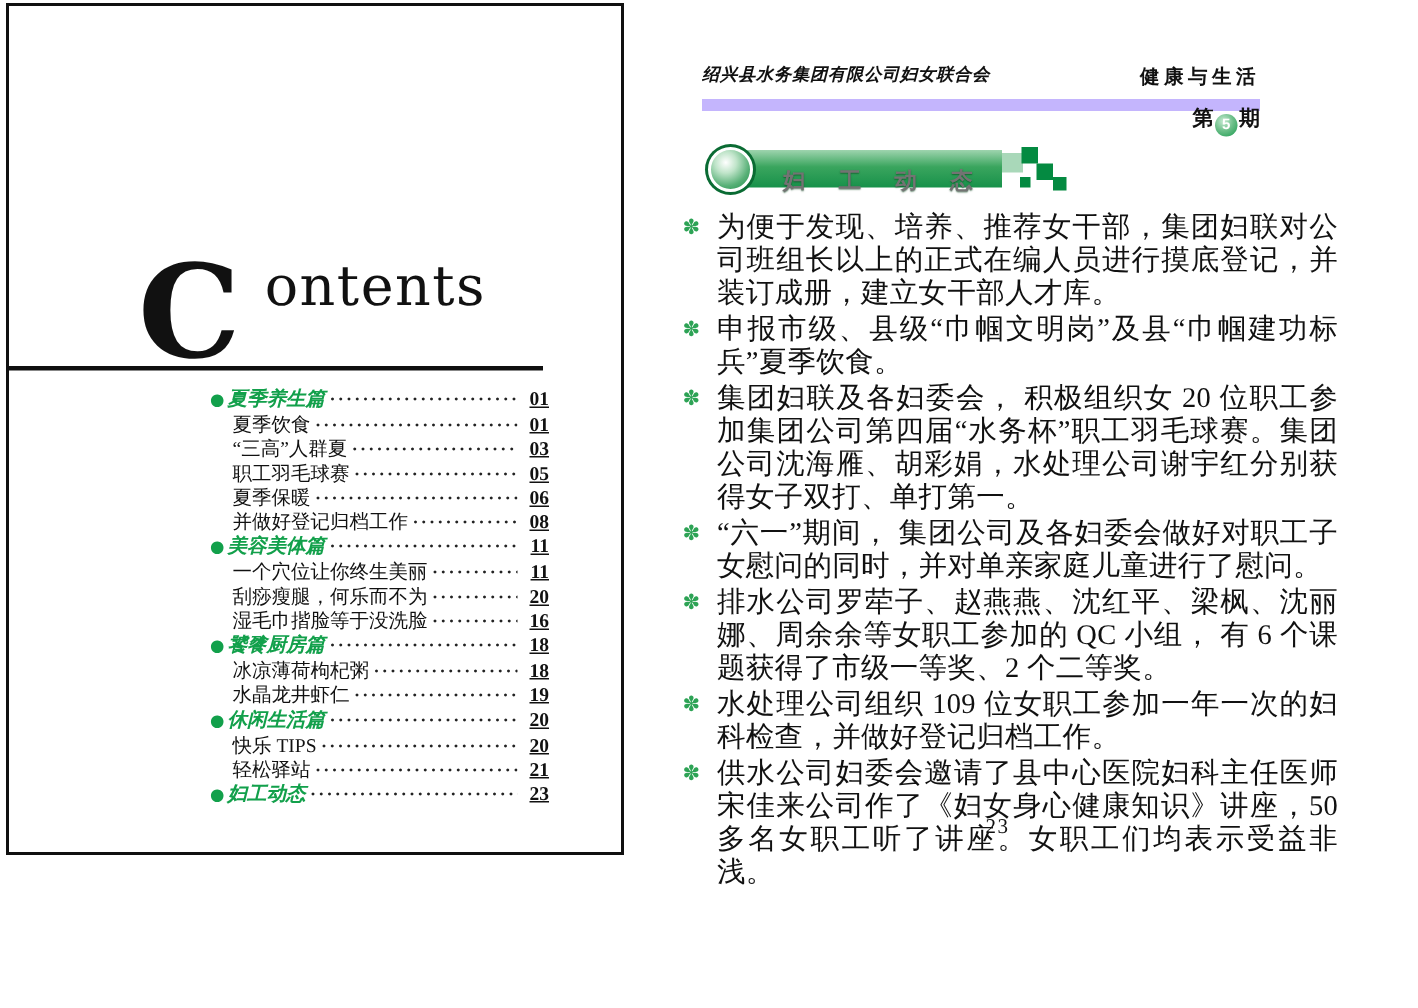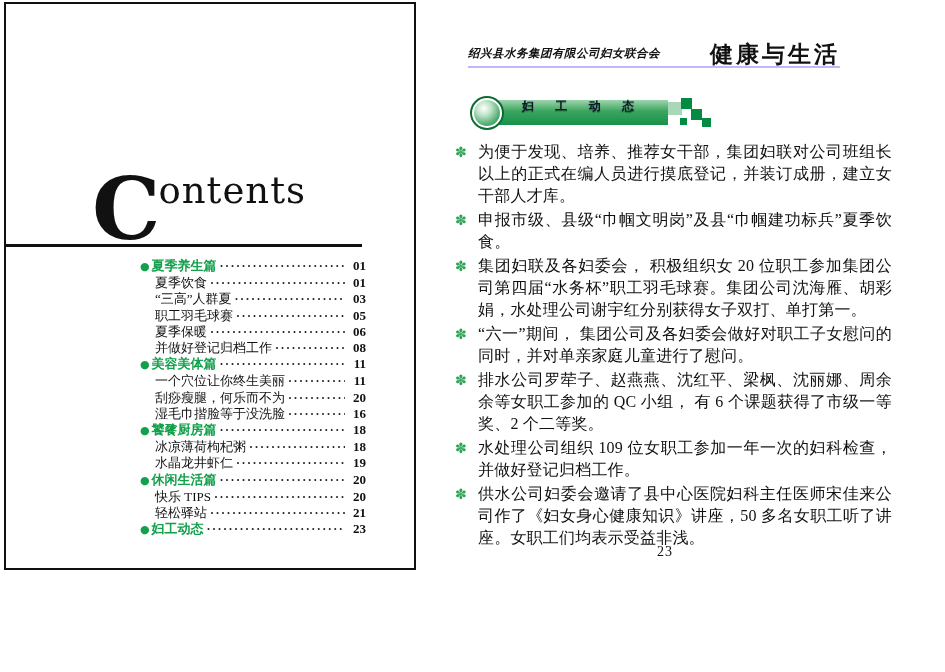--- a/index.html
+++ b/index.html
@@ -5,78 +5,78 @@
   html,body{margin:0;padding:0;background:#fff;}
   body{width:945px;height:672px;position:relative;overflow:hidden;
        font-family:"Liberation Serif","DejaVu Serif",serif;color:#111;}
 
   
   .page-left{position:absolute;left:4px;top:2px;width:408px;height:564px;
              border:2px solid #101010;background:#fff;}
   .contents-block{position:absolute;left:86px;top:170px;display:flex;align-items:flex-start;}
   .bigC{font-family:"DejaVu Serif","Liberation Serif",serif;font-weight:bold;
         font-size:86px;line-height:70px;letter-spacing:-2px;}
-  .c-col{display:flex;flex-direction:column;margin-left:0;}
+  .c-col{display:flex;flex-direction:column;margin-left:18px;}
   .ontents{font-family:"DejaVu Serif","Liberation Serif",serif;font-size:37px;
            line-height:34px;letter-spacing:1px;}
   .mulu{font-family:"Liberation Sans","DejaVu Sans",sans-serif;font-weight:bold;
         font-size:29px;line-height:33px;letter-spacing:10px;}
   .contents-rule{position:absolute;left:-2px;top:240px;width:358px;height:3px;background:#101010;}
 
   .toc{position:absolute;left:134px;top:254px;width:226px;}
   .toc-row{display:flex;align-items:baseline;font-size:13px;line-height:16.2px;white-space:nowrap;}
   .toc-row .bullet{color:#12a04b;font-size:11px;margin-right:2px;
                    font-family:"DejaVu Sans",sans-serif;}
-  .toc-row.section .toc-label{color:#12a04b;font-weight:bold;
+  .toc-row.section .toc-label{color:#12a04b;font-weight:bold;font-style:italic;
                    font-family:"Liberation Serif",serif;}
   .toc-row.sub{padding-left:15px;justify-content:space-between;}
   .toc-label{flex:none;}
   .dots{flex:1;overflow:hidden;white-space:nowrap;font-size:12px;letter-spacing:1.5px;
         color:#222;margin:0 3px;font-weight:bold;}
-  .toc-page{flex:none;font-weight:bold;font-size:13px;min-width:18px;text-align:right;}
+  .toc-page{flex:none;font-weight:bold;font-size:13px;min-width:18px;text-align:right;text-decoration:underline;}
 
   
   .page-right{position:absolute;left:440px;top:0;width:470px;height:640px;}
   .rp-header{position:absolute;left:28px;top:42px;width:372px;height:24px;
-             border-bottom:2px solid #c4b5fd;display:flex;justify-content:space-between;
-             align-items:center;}
+             border-bottom:8px solid #c4b5fd;display:flex;justify-content:space-between;
+             align-items:flex-start;}
   .rp-org{font-style:italic;font-weight:bold;font-size:11.5px;letter-spacing:.5px;
           padding-bottom:2px;}
   .rp-mag{font-family:"Liberation Sans","DejaVu Sans",sans-serif;font-weight:bold;
-          font-size:23px;letter-spacing:3px;line-height:18px;}
+          font-size:13px;letter-spacing:3px;line-height:18px;}
   .rp-issue{position:absolute;left:28px;top:70px;width:372px;text-align:right;
             font-weight:bold;font-size:14px;}
   .issue-ball{display:inline-block;width:15px;height:15px;border-radius:50%;vertical-align:-3px;
               background:radial-gradient(circle at 38% 32%, #c9ecd4 0%, #6fc08b 45%, #18994c 100%);
               color:#fff;font-size:10px;line-height:15px;text-align:center;
               font-family:"Liberation Sans",sans-serif;margin:0 1px;}
 
   .banner{position:absolute;left:30px;top:98px;width:260px;height:30px;}
   .banner-bar{position:absolute;left:10px;top:2px;width:188px;height:25px;
               border-radius:13px 0 0 13px;
               background:linear-gradient(to bottom,#9ed4ae 0%,#3aa55e 45%,#17914a 100%);}
-  .banner-title{position:absolute;left:52px;top:0;color:#0f172a;
+  .banner-title{position:absolute;left:52px;top:13px;color:#737373;
                 font-family:"Liberation Sans","DejaVu Sans",sans-serif;font-weight:bold;
-                font-size:12px;letter-spacing:9px;white-space:nowrap;
+                font-size:15px;letter-spacing:9px;white-space:nowrap;
                 text-shadow:0 1px 1px rgba(0,60,20,.55);}
   .banner-sphere-outer{position:absolute;left:0;top:-2px;width:34px;height:34px;border-radius:50%;
               background:#0a6b33;}
   .banner-sphere{position:absolute;left:2px;top:2px;width:26px;height:26px;border-radius:50%;
               border:2px solid #fff;
               background:radial-gradient(circle at 38% 32%, #ffffff 0%, #bfe4c9 30%, #58b077 65%, #1d8a46 100%);}
   .banner-checks{position:absolute;left:198px;top:0;width:46px;height:30px;}
   .chk{position:absolute;}
   .chk.light{background:#a9d8b9;}
   .chk.dark{background:#048a41;}
 
   .bullets{position:absolute;left:15px;top:141px;width:437px;}
   .bullet-row{display:flex;margin-bottom:2px;}
   .clover{flex:none;width:23px;color:#2da355;font-size:14px;line-height:22px;
           font-family:"DejaVu Sans",sans-serif;}
-  .bullet-text{flex:1;font-size:16px;line-height:22px;text-align:justify;margin:0;
+  .bullet-text{flex:1;font-size:19px;line-height:22px;text-align:justify;margin:0;
           letter-spacing:.2px;}
   .rp-pagenum{position:absolute;left:15px;top:544px;width:420px;text-align:center;
           font-size:14px;letter-spacing:1px;}
 </style>
 </head>
 <body>
 
 <div class="page-left">
 
   <div class="contents-block">
@@ -181,20 +181,23 @@
   </div>
 </div>
 
 <div class="page-right">
 
   <div class="rp-header">
     <span class="rp-org">绍兴县水务集团有限公司妇女联合会</span>
     <span class="rp-mag">健康与生活</span>
   </div>
 
+  <div class="rp-issue">
+    <span>第</span><span class="issue-ball">5</span><span>期</span>
+  </div>
 
   <div class="banner">
     <div class="banner-bar"></div>
     <div class="banner-sphere-outer">
       <div class="banner-sphere"></div>
     </div>
     <div class="banner-title">妇 工 动 态</div>
     <div class="banner-checks">
       <div class="chk light" style="left:0;top:4px;width:14px;height:13px;"></div>
       <div class="chk dark" style="left:13px;top:0;width:11px;height:11px;"></div>

